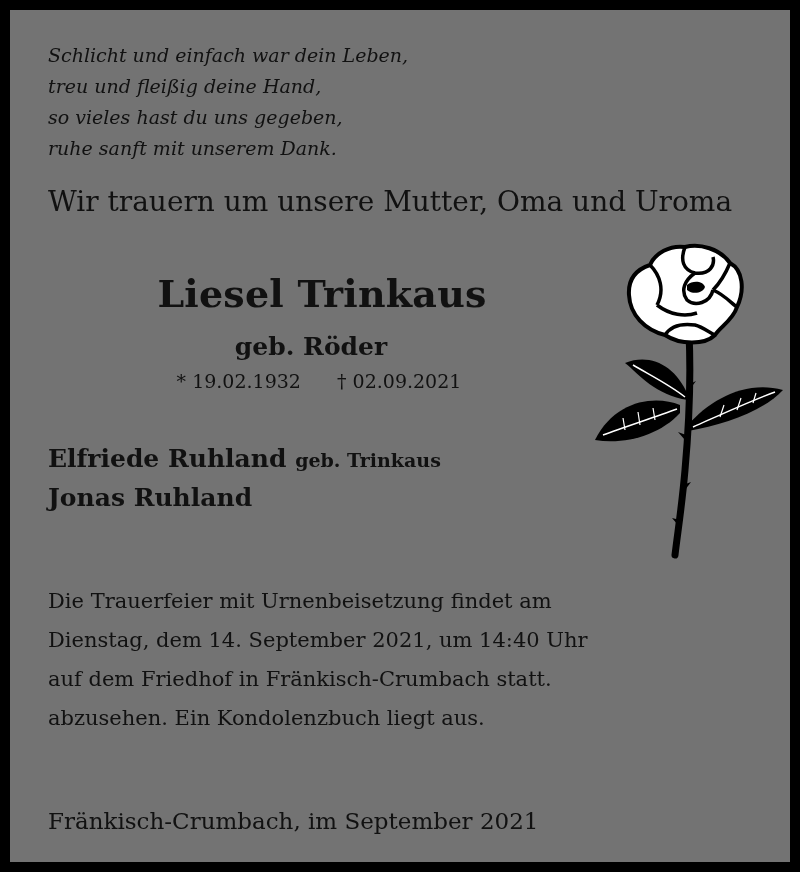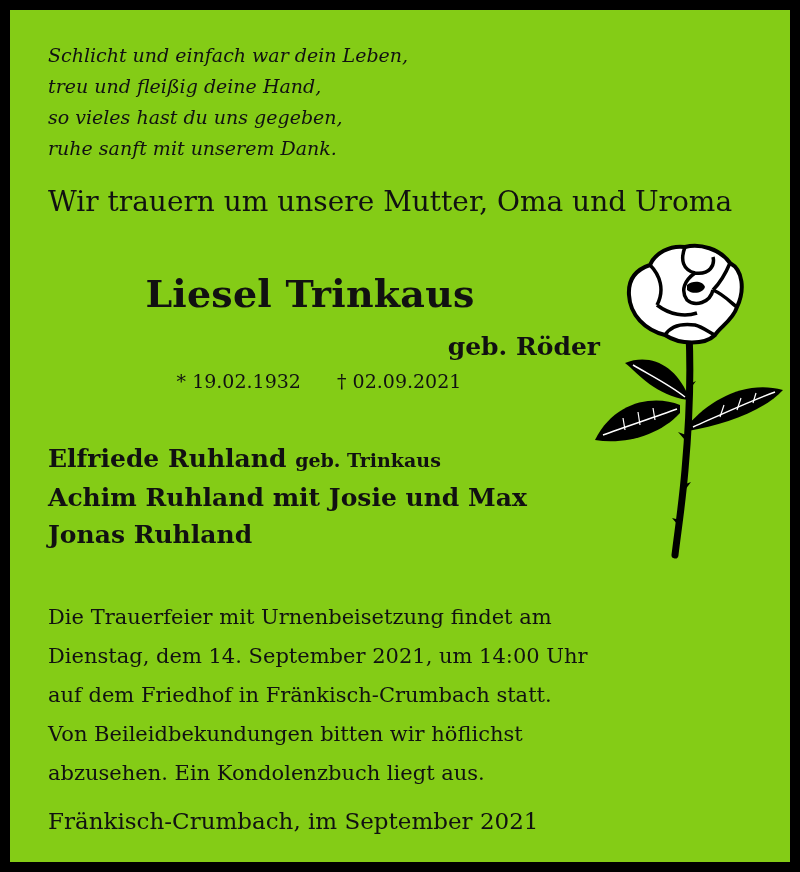--- a/index.html
+++ b/index.html
@@ -2,45 +2,45 @@
 <html><head>
   <meta charset="utf-8">
   <style>
     html, body { margin: 0; padding: 0; }
     body {
       width: 800px; height: 872px; background: #000;
       position: relative; overflow: hidden;
     }
     .card {
       position: absolute; left: 10px; top: 10px; width: 780px; height: 852px;
-      background: #84cc16;
+      background: #737373;
       font-family: "DejaVu Serif", "Liberation Serif", serif;
       color: #111;
     }
     .abs { position: absolute; white-space: nowrap; }
     .poem {
       left: 38px; top: 30px;
       font-style: italic; font-size: 19px; line-height: 31px;
       font-family: "DejaVu Serif", serif;
     }
     .poem div { white-space: nowrap; }
     .intro { left: 38px; top: 175px; font-size: 28px; }
     .name {
       left: 0; width: 724px; text-align: center; top: 261px;
-      font-weight: bold; font-size: 38px; letter-spacing: 0.2px; padding-left: 0;
+      font-weight: bold; font-size: 38px; letter-spacing: 0.2px; padding-left: 12px;
     }
     .name-inner { display: inline-block; transform: translateX(-62px); }
-    .born { left: 0; width: 652px; text-align: right; top: 322px; font-weight: bold; font-size: 25px; }
+    .born { left: 0; width: 652px; text-align: center; top: 322px; font-weight: bold; font-size: 25px; padding-left: 37px; }
     .born span { display: inline-block; transform: translateX(-62px); }
     .dates { left: 0; width: 742px; text-align: center; top: 360px; font-size: 19px; }
     .dates .wrap { display: inline-block; transform: translateX(-62px); }
     .dates .gap { display: inline-block; width: 24px; }
     .mourners { left: 38px; top: 430px; font-weight: bold; font-size: 25px; line-height: 37px; }
     .mourners .small { font-size: 19px; }
-    .notice { left: 38px; top: 588px; font-size: 21px; line-height: 39px; }
+    .notice { left: 38px; top: 572px; font-size: 21px; line-height: 39px; }
     .footer { left: 38px; top: 798px; font-size: 23px; }
     .rose { position: absolute; left: 575px; top: 225px; width: 200px; height: 325px; }
   </style>
 </head>
 <body>
 
 <div class="card">
 
   <div class="abs poem">
     <div>Schlicht und einfach war dein Leben,</div>
@@ -88,29 +88,25 @@
     <path d="M65 30 C75 40 80 55 72 70 M100 12 C95 25 98 35 110 38 C125 40 130 30 128 22 M110 38 C100 45 95 55 102 65 C110 72 125 68 128 55 M128 55 C140 60 148 70 152 72 M72 70 C85 80 100 82 112 78 M80 100 C85 92 95 88 110 90 C118 92 125 98 130 100 M145 28 C140 40 135 48 128 55" stroke="#000" stroke-width="3.5" fill="none"></path>
     <path d="M102 50 C108 45 118 46 120 52 C118 58 108 60 102 55 Z" fill="#000"></path>
   </svg>
 
   <div class="abs mourners">
     <div>
       <span>Elfriede Ruhland</span>
       <span class="small">geb. Trinkaus</span>
     </div>
     <div>
-      <span>Achim Ruhland mit Josie und Max</span>
-    </div>
-    <div>
       <span>Jonas Ruhland</span>
     </div>
   </div>
 
   <div class="abs notice">
     <div>Die Trauerfeier mit Urnenbeisetzung findet am</div>
-    <div>Dienstag, dem 14. September 2021, um 14:00 Uhr</div>
+    <div>Dienstag, dem 14. September 2021, um 14:40 Uhr</div>
     <div>auf dem Friedhof in Fränkisch-Crumbach statt.</div>
-    <div>Von Beileidbekundungen bitten wir höflichst</div>
     <div>abzusehen. Ein Kondolenzbuch liegt aus.</div>
   </div>
 
   <div class="abs footer">Fränkisch-Crumbach, im September 2021</div>
 </div>
 
 </body></html>

